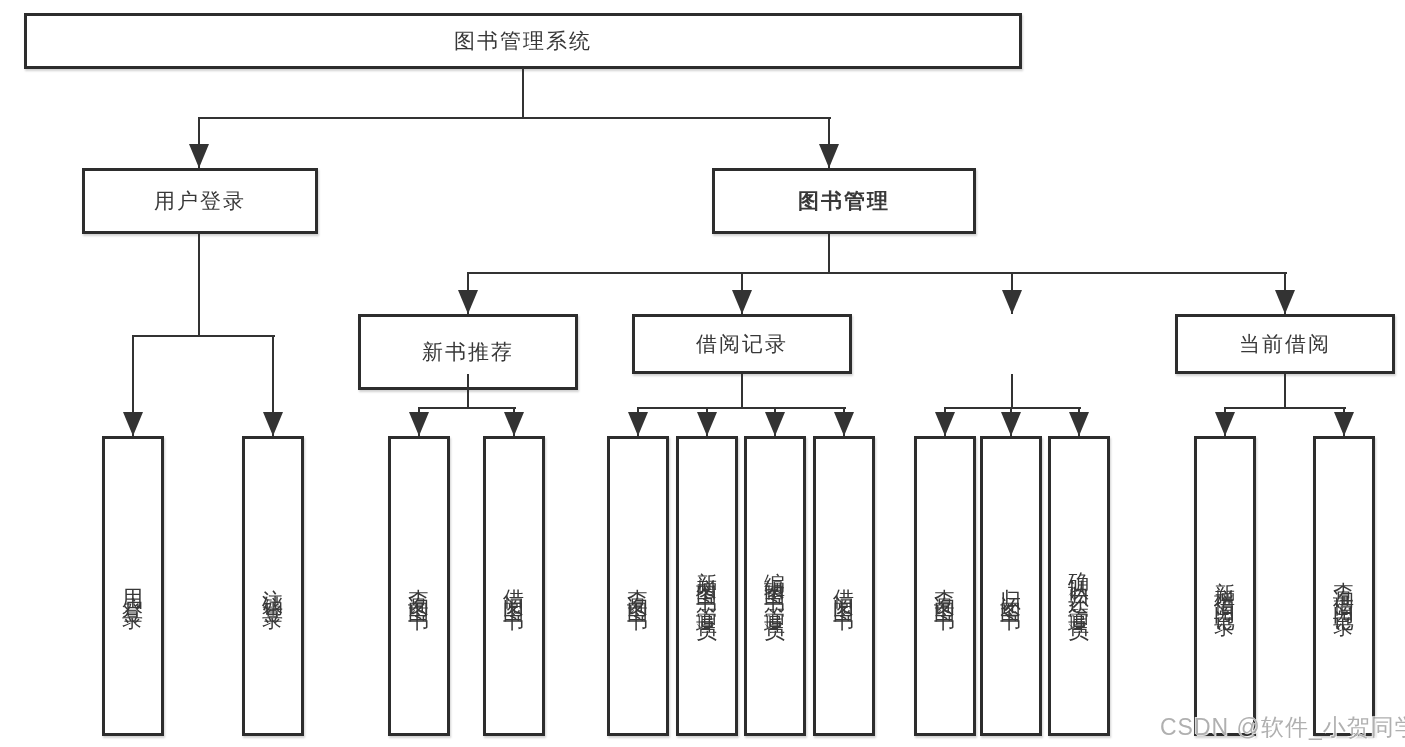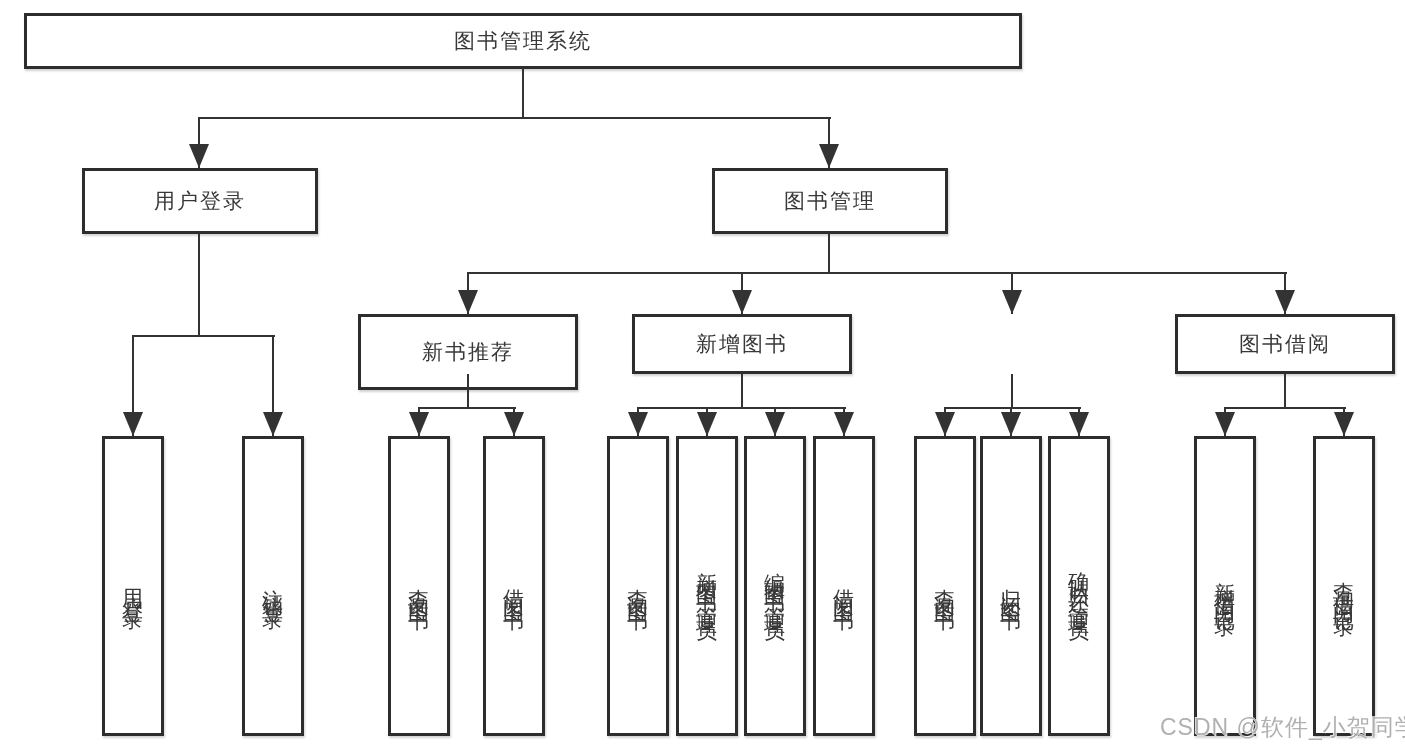--- a/index.html
+++ b/index.html
@@ -41,44 +41,44 @@
   </div>
 
   <div class="vline" style="left:522px;top:68px;height:50px;"></div>
   <div class="hline" style="left:198px;top:117px;width:633px;"></div>
   <div class="varrow" style="left:198px;top:118px;height:50px;"></div>
   <div class="varrow" style="left:828px;top:118px;height:50px;"></div>
 
   <div class="box" style="left:82px;top:168px;width:236px;height:66px;">
     <span class="lbl">用户登录</span>
   </div>
-  <div class="box" style="left:712px;top:168px;width:236px;height:66px;">
+  <div class="box" style="left:712px;top:168px;width:264px;height:66px;font-weight:bold;">
     <span class="lbl">图书管理</span>
   </div>
 
   <div class="vline" style="left:198px;top:234px;height:102px;"></div>
   <div class="hline" style="left:132px;top:335px;width:143px;"></div>
   <div class="varrow" style="left:132px;top:337px;height:99px;"></div>
   <div class="varrow" style="left:272px;top:337px;height:99px;"></div>
 
   <div class="vline" style="left:828px;top:234px;height:39px;"></div>
   <div class="hline" style="left:467px;top:272px;width:820px;"></div>
   <div class="varrow" style="left:467px;top:274px;height:40px;"></div>
   <div class="varrow" style="left:741px;top:274px;height:40px;"></div>
   <div class="varrow" style="left:1011px;top:274px;height:40px;"></div>
   <div class="varrow" style="left:1284px;top:274px;height:40px;"></div>
 
   <div class="box" style="left:358px;top:314px;width:220px;height:76px;">
     <span class="lbl">新书推荐</span>
   </div>
   <div class="box" style="left:632px;top:314px;width:220px;height:60px;">
-    <span class="lbl">新增图书</span>
+    <span class="lbl">借阅记录</span>
   </div>
   <div class="box" style="left:1175px;top:314px;width:220px;height:60px;">
-    <span class="lbl">图书借阅</span>
+    <span class="lbl">当前借阅</span>
   </div>
 
   <div class="vline" style="left:467px;top:374px;height:34px;"></div>
   <div class="hline" style="left:418px;top:407px;width:98px;"></div>
   <div class="varrow" style="left:418px;top:409px;height:27px;"></div>
   <div class="varrow" style="left:513px;top:409px;height:27px;"></div>
 
   <div class="vline" style="left:741px;top:374px;height:34px;"></div>
   <div class="hline" style="left:637px;top:407px;width:209px;"></div>
   <div class="varrow" style="left:637px;top:409px;height:27px;"></div>

